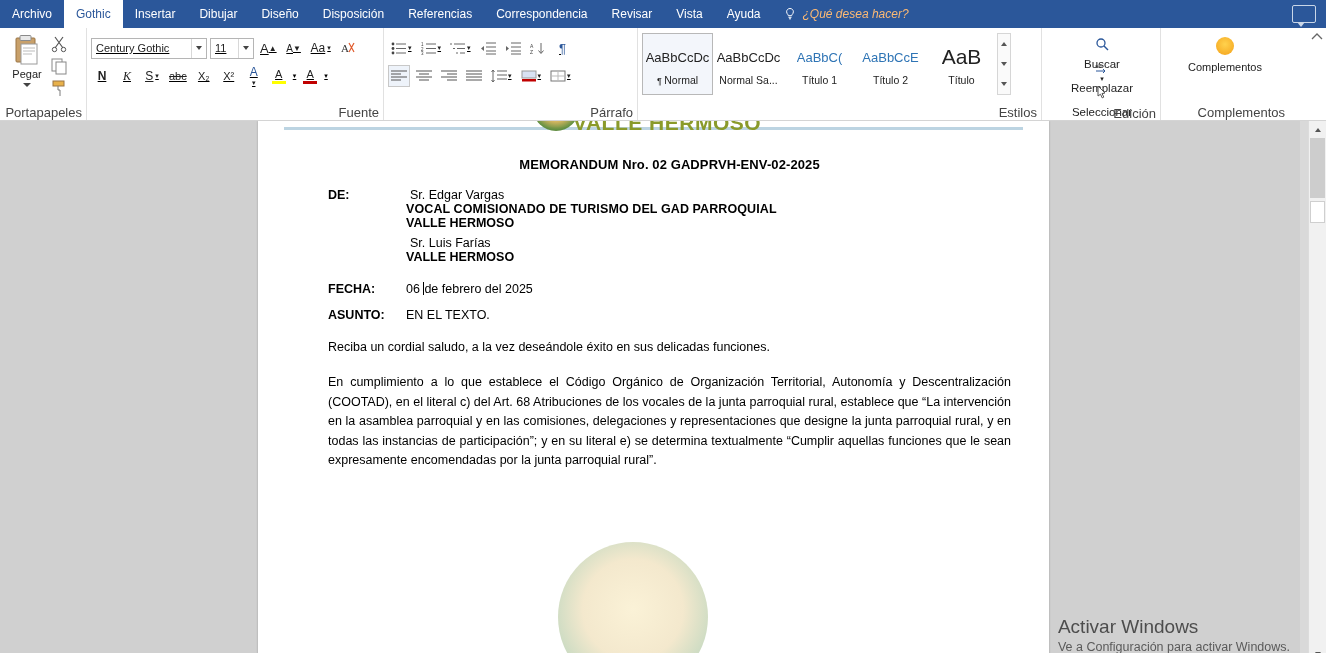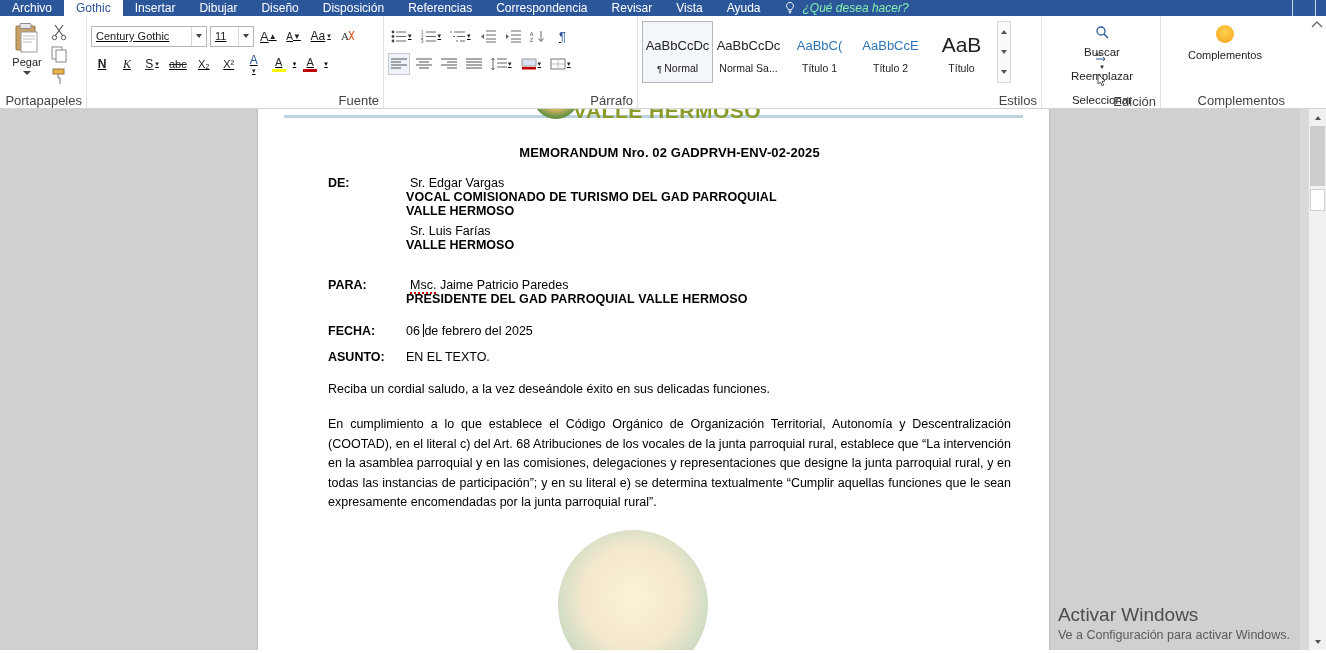--- a/index.html
+++ b/index.html
@@ -10,21 +10,21 @@
     width: 1326px;
     height: 653px;
     overflow: hidden;
     font-family: "Liberation Sans", sans-serif;
     background: #ffffff;
     -webkit-font-smoothing: antialiased;
   }
 
   
   .tabbar {
-    height: 16px;
+    height: 28px;
     background: #2b579a;
     display: flex;
     align-items: stretch;
     position: relative;
   }
   .tab {
     color: #ffffff;
     font-size: 12px;
     padding: 0 12px;
     display: flex;
@@ -36,21 +36,21 @@
     background: #ffffff;
     color: #2b579a;
   }
   .tab.file {
     background: #2b579a;
   }
   .tellme {
     display: flex;
     align-items: center;
     gap: 6px;
-    color: #86efac;
+    color: #fdba74;
     font-size: 12px;
     padding: 0 10px;
     font-style: italic;
   }
   .bulb {
     width: 14px;
     height: 14px;
     position: relative;
     display: inline-block;
   }
@@ -800,30 +800,20 @@
           <div class="field-label">DE:</div>
           <div>
             <div class="f-name">Sr. Edgar Vargas</div>
             <div class="f-role">VOCAL COMISIONADO DE TURISMO DEL GAD PARROQUIAL</div>
             <div class="f-role2" style="margin-left:0;">VALLE HERMOSO</div>
             <div class="f-name" style="margin-top:6px;">Sr. Luis Farías</div>
             <div class="f-role2">VALLE HERMOSO</div>
           </div>
         </div>
 
-        <div class="field-block" style="margin-top:26px;">
-          <div class="field-label">PARA:</div>
-          <div>
-            <div class="f-name">
-              <span class="spell">Msc.</span>
-              <span>Jaime Patricio Paredes</span>
-            </div>
-            <div class="f-role">PRESIDENTE DEL GAD PARROQUIAL VALLE HERMOSO</div>
-          </div>
-        </div>
 
         <div class="oneline">
           <div class="field-label">FECHA:</div>
           <div class="field-value">
             <span>06 </span><span class="caret"></span><span>de febrero del 2025</span>
           </div>
         </div>
 
         <div class="oneline" style="margin-top:12px;">
           <div class="field-label">ASUNTO:</div>

